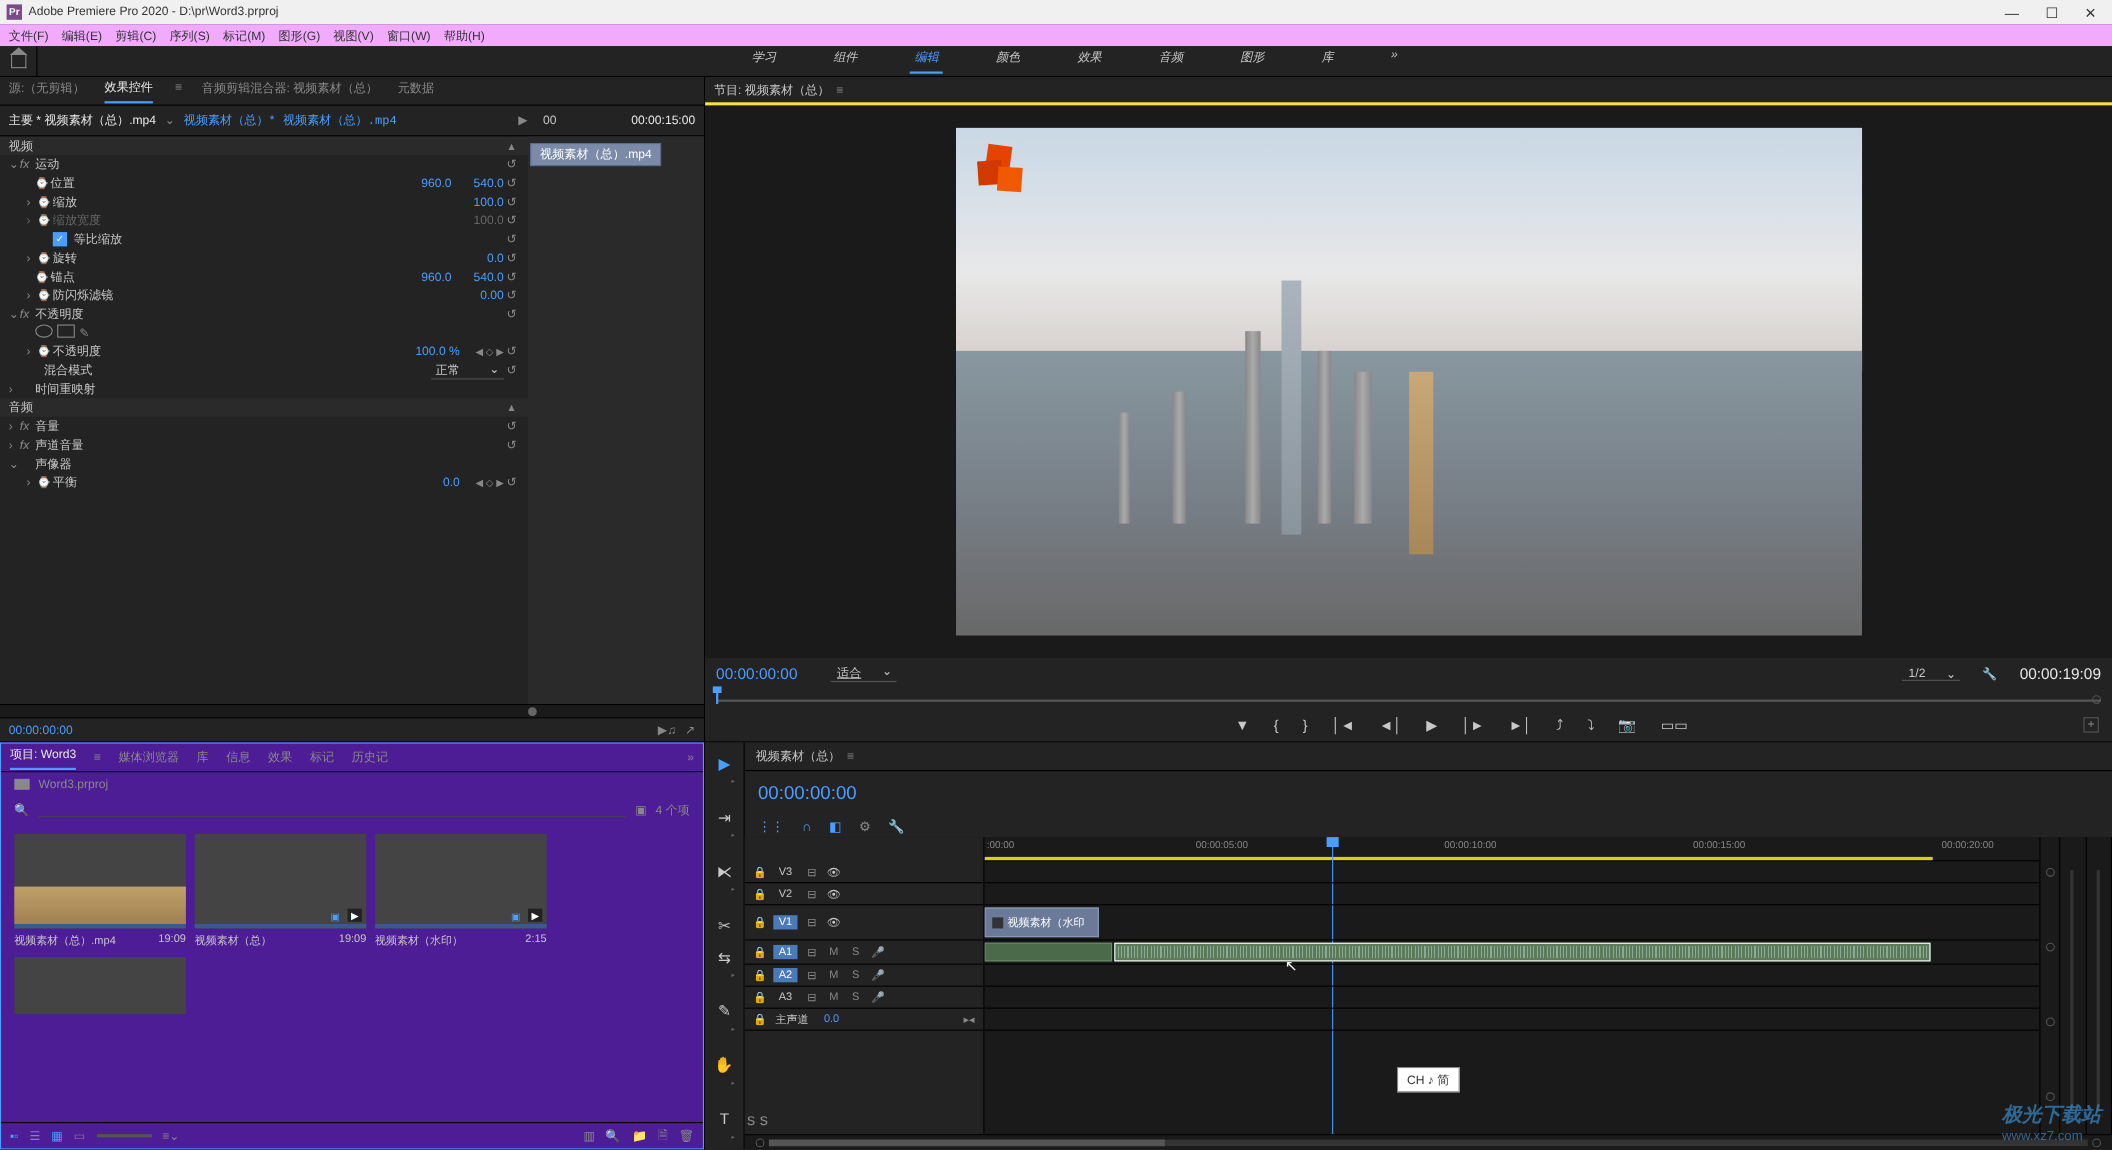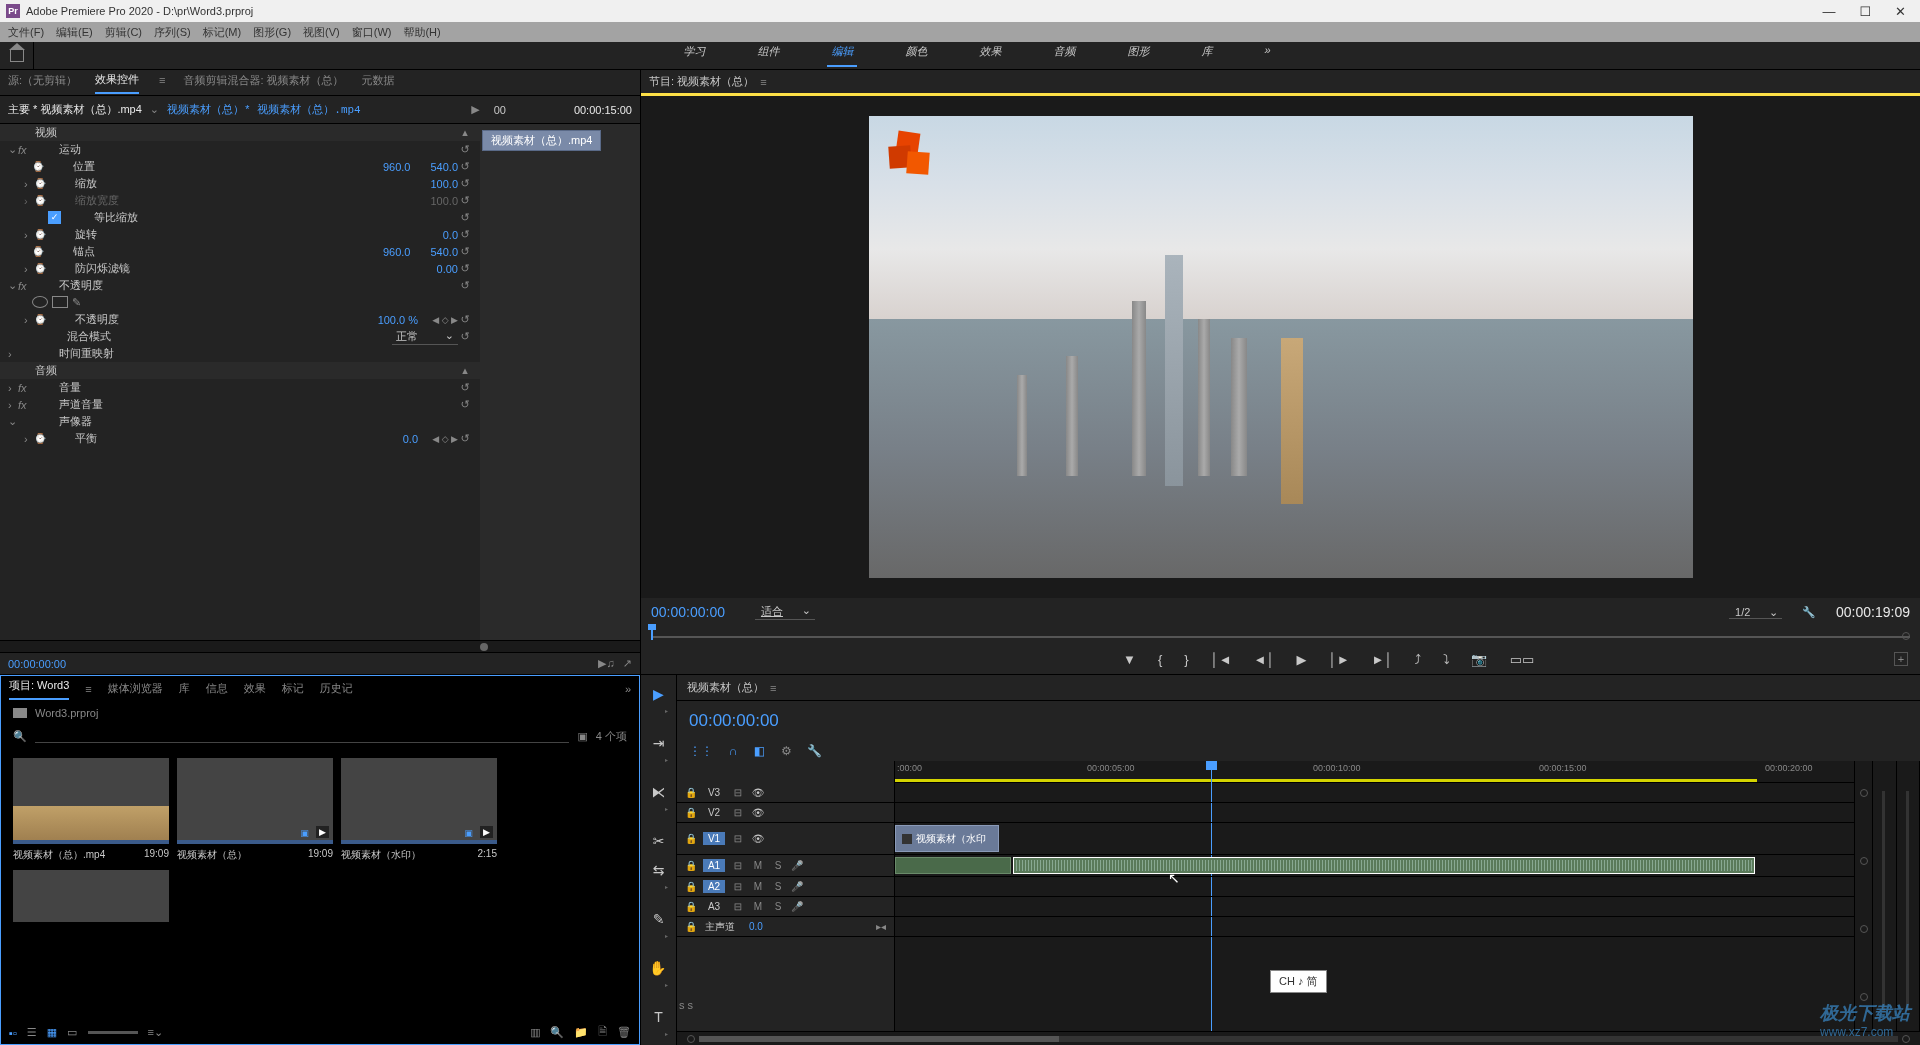--- a/index.html
+++ b/index.html
@@ -1,21 +1,21 @@
 <!DOCTYPE html>
 <html><head>
 <meta charset="utf-8">
 <style>
 * { margin: 0; padding: 0; box-sizing: border-box; font-family: "Microsoft YaHei", sans-serif; user-select: none; }
 body { background: #232323; color: #c8c8c8; font-size: 11px; overflow: hidden; width: 1920px; height: 1045px; position: relative; }
 .titlebar { height: 22px; background: #f0f0f0; color: #333; display: flex; align-items: center; padding: 0 6px; font-size: 11px; }
 .titlebar .appicon { width: 14px; height: 14px; background: #7a4a8a; margin-right: 6px; display: flex; align-items: center; justify-content: center; color: #fff; font-size: 9px; font-weight: bold; }
 .titlebar .wincontrols { margin-left: auto; display: flex; gap: 24px; padding-right: 8px; }
 .titlebar .wincontrols span { cursor: pointer; font-size: 13px; }
-.menubar { height: 20px; background: #a3a3a3; color: #333; display: flex; align-items: center; padding: 0 4px; gap: 4px; font-size: 11px; }
+.menubar { height: 20px; background: #f0abfc; color: #333; display: flex; align-items: center; padding: 0 4px; gap: 4px; font-size: 11px; }
 .menubar span { padding: 2px 4px; cursor: pointer; }
 .workspace-bar { height: 28px; background: #232323; display: flex; align-items: center; border-bottom: 1px solid #000; }
 .workspace-bar .home { width: 34px; height: 28px; display: flex; align-items: center; justify-content: center; border-right: 1px solid #000; }
 .workspace-bar .homeicon { width: 14px; height: 12px; border: 1px solid #888; border-top: none; position: relative; }
 .workspace-bar .homeicon::before { content: ""; position: absolute; top: -7px; left: -2px; width: 0; height: 0; border-left: 8px solid transparent; border-right: 8px solid transparent; border-bottom: 7px solid #888; }
 .workspace-bar .wsitems { margin-left: auto; margin-right: auto; display: flex; gap: 44px; font-style: italic; }
 .workspace-bar .wsitems span { color: #c8c8c8; cursor: pointer; padding: 0 4px; }
 .workspace-bar .wsitems span.active { color: #4a9eff; border-bottom: 2px solid #4a9eff; padding-bottom: 6px; }
 .workspace-bar .chev { color: #888; padding: 0 10px; }
 .main-grid { display: grid; grid-template-columns: 640px 1px 1279px; grid-template-rows: 604px 1px 370px; width: 1920px; height: 975px; }
@@ -32,21 +32,21 @@
 .ec-head .link { color: #4a9eff; font-family: Liberation Mono, monospace; }
 .ec-head .tc { color: #e8e8e8; margin-left: auto; }
 .ec-body { flex: 1; display: flex; }
 .ec-list { width: 480px; overflow: hidden; }
 .ec-tl { flex: 1; background: #2a2a2a; position: relative; }
 .ec-tl .cliptag { position: absolute; top: 6px; left: 2px; background: #7a8aa8; color: #fff; padding: 2px 8px; font-size: 11px; border: 1px solid #5a6a88; }
 .ec-row { display: flex; align-items: center; height: 17px; padding: 0 8px; font-size: 11px; }
 .ec-row .tw { width: 10px; color: #888; cursor: pointer; }
 .ec-row .fx { width: 14px; font-style: italic; color: #888; }
 .ec-row .stopwatch { width: 14px; color: #888; font-size: 10px; }
-.ec-row .label { flex: 1; color: #c8c8c8; margin-left: 27px; }
+.ec-row .label { flex: 1; color: #c8c8c8; }
 .ec-row .val { color: #4a9eff; cursor: pointer; }
 .ec-row .val2 { color: #4a9eff; margin-left: 20px; cursor: pointer; }
 .ec-row .dim { color: #666; }
 .ec-row .reset { width: 14px; color: #888; text-align: center; cursor: pointer; }
 .ec-row .kfnav { width: 40px; color: #888; text-align: right; font-size: 9px; }
 .ec-row .upchev { width: 14px; color: #888; text-align: center; }
 .ec-row.section { background: #2a2a2a; }
 .ec-row .chk { width: 13px; height: 13px; background: #4a9eff; display: inline-block; margin-right: 6px; text-align: center; color: #fff; font-size: 9px; line-height: 13px; }
 .ec-row .dropdown { color: #c8c8c8; border-bottom: 1px solid #555; padding: 0 40px 0 4px; cursor: pointer; position: relative; }
 .ec-row .dropdown::after { content: "⌄"; position: absolute; right: 4px; }
@@ -82,21 +82,21 @@
 .prog-ctrl .tcr { color: #e8e8e8; margin-left: 10px; font-size: 14px; }
 .prog-scrub { height: 18px; position: relative; margin: 0 10px; }
 .prog-scrub .track { position: absolute; top: 10px; left: 0; right: 0; height: 2px; background: #555; }
 .prog-scrub .playhead { position: absolute; left: 0; top: 0; width: 2px; height: 14px; background: #4a9eff; }
 .prog-scrub .playhead::before { content: ""; position: absolute; top: -2px; left: -3px; width: 8px; height: 6px; background: #4a9eff; }
 .prog-scrub .end { position: absolute; right: 0; top: 6px; width: 8px; height: 8px; border: 1px solid #555; border-radius: 50%; }
 .prog-transport { height: 30px; display: flex; align-items: center; justify-content: center; gap: 22px; }
 .prog-transport .tbtn { color: #c8c8c8; cursor: pointer; font-size: 13px; }
 .prog-transport .add { margin-left: auto; margin-right: 12px; color: #888; cursor: pointer; border: 1px solid #555; width: 14px; height: 14px; text-align: center; line-height: 12px; }
 
-.botleft { background: #000000; display: flex; flex-direction: column; border: 1px solid #4a9eff; }
+.botleft { background: #4c1d95; display: flex; flex-direction: column; border: 1px solid #4a9eff; }
 .proj-tabs { height: 26px; display: flex; align-items: center; padding: 0 8px; gap: 16px; color: #888; border-bottom: 1px solid #000; font-size: 11px; }
 .proj-tabs span { cursor: pointer; }
 .proj-tabs span.active { color: #e8e8e8; border-bottom: 2px solid #4a9eff; padding-bottom: 5px; }
 .proj-tabs .chev { margin-left: auto; }
 .proj-sub { height: 22px; display: flex; align-items: center; padding: 0 12px; color: #888; font-size: 11px; }
 .proj-sub .bin { width: 14px; height: 10px; background: #888; margin-right: 8px; }
 .proj-search { height: 24px; display: flex; align-items: center; padding: 0 12px; gap: 8px; }
 .proj-search .sicon { color: #888; }
 .proj-search input { flex: 1; background: transparent; border: none; border-bottom: 1px solid #444; color: #c8c8c8; outline: none; font-size: 11px; }
 .proj-search .bicon { color: #888; cursor: pointer; }
@@ -614,21 +614,21 @@
           <span style="width:8px;height:8px;border:1px solid #555;border-radius:50%"></span>
           <span style="width:8px;height:8px;border:1px solid #555;border-radius:50%"></span>
         </div>
         <div class="vsliders">
           <div class="col">
               <div class="bar"></div>
             </div>
           <div class="col">
               <div class="bar"></div>
             </div>
-          <div style="position:absolute;bottom:20px;left:2px;font-size:11px;color:#888">s&nbsp;s</div>
+          <div style="position:absolute;bottom:4px;left:2px;font-size:15px;color:#888">s&nbsp;s</div>
         </div>
       </div>
       <div class="tl-scroll">
         <span class="circ"></span>
         <div class="sc">
             <div class="thumb"></div>
           </div>
         <span class="circ"></span>
       </div>
     </div>

